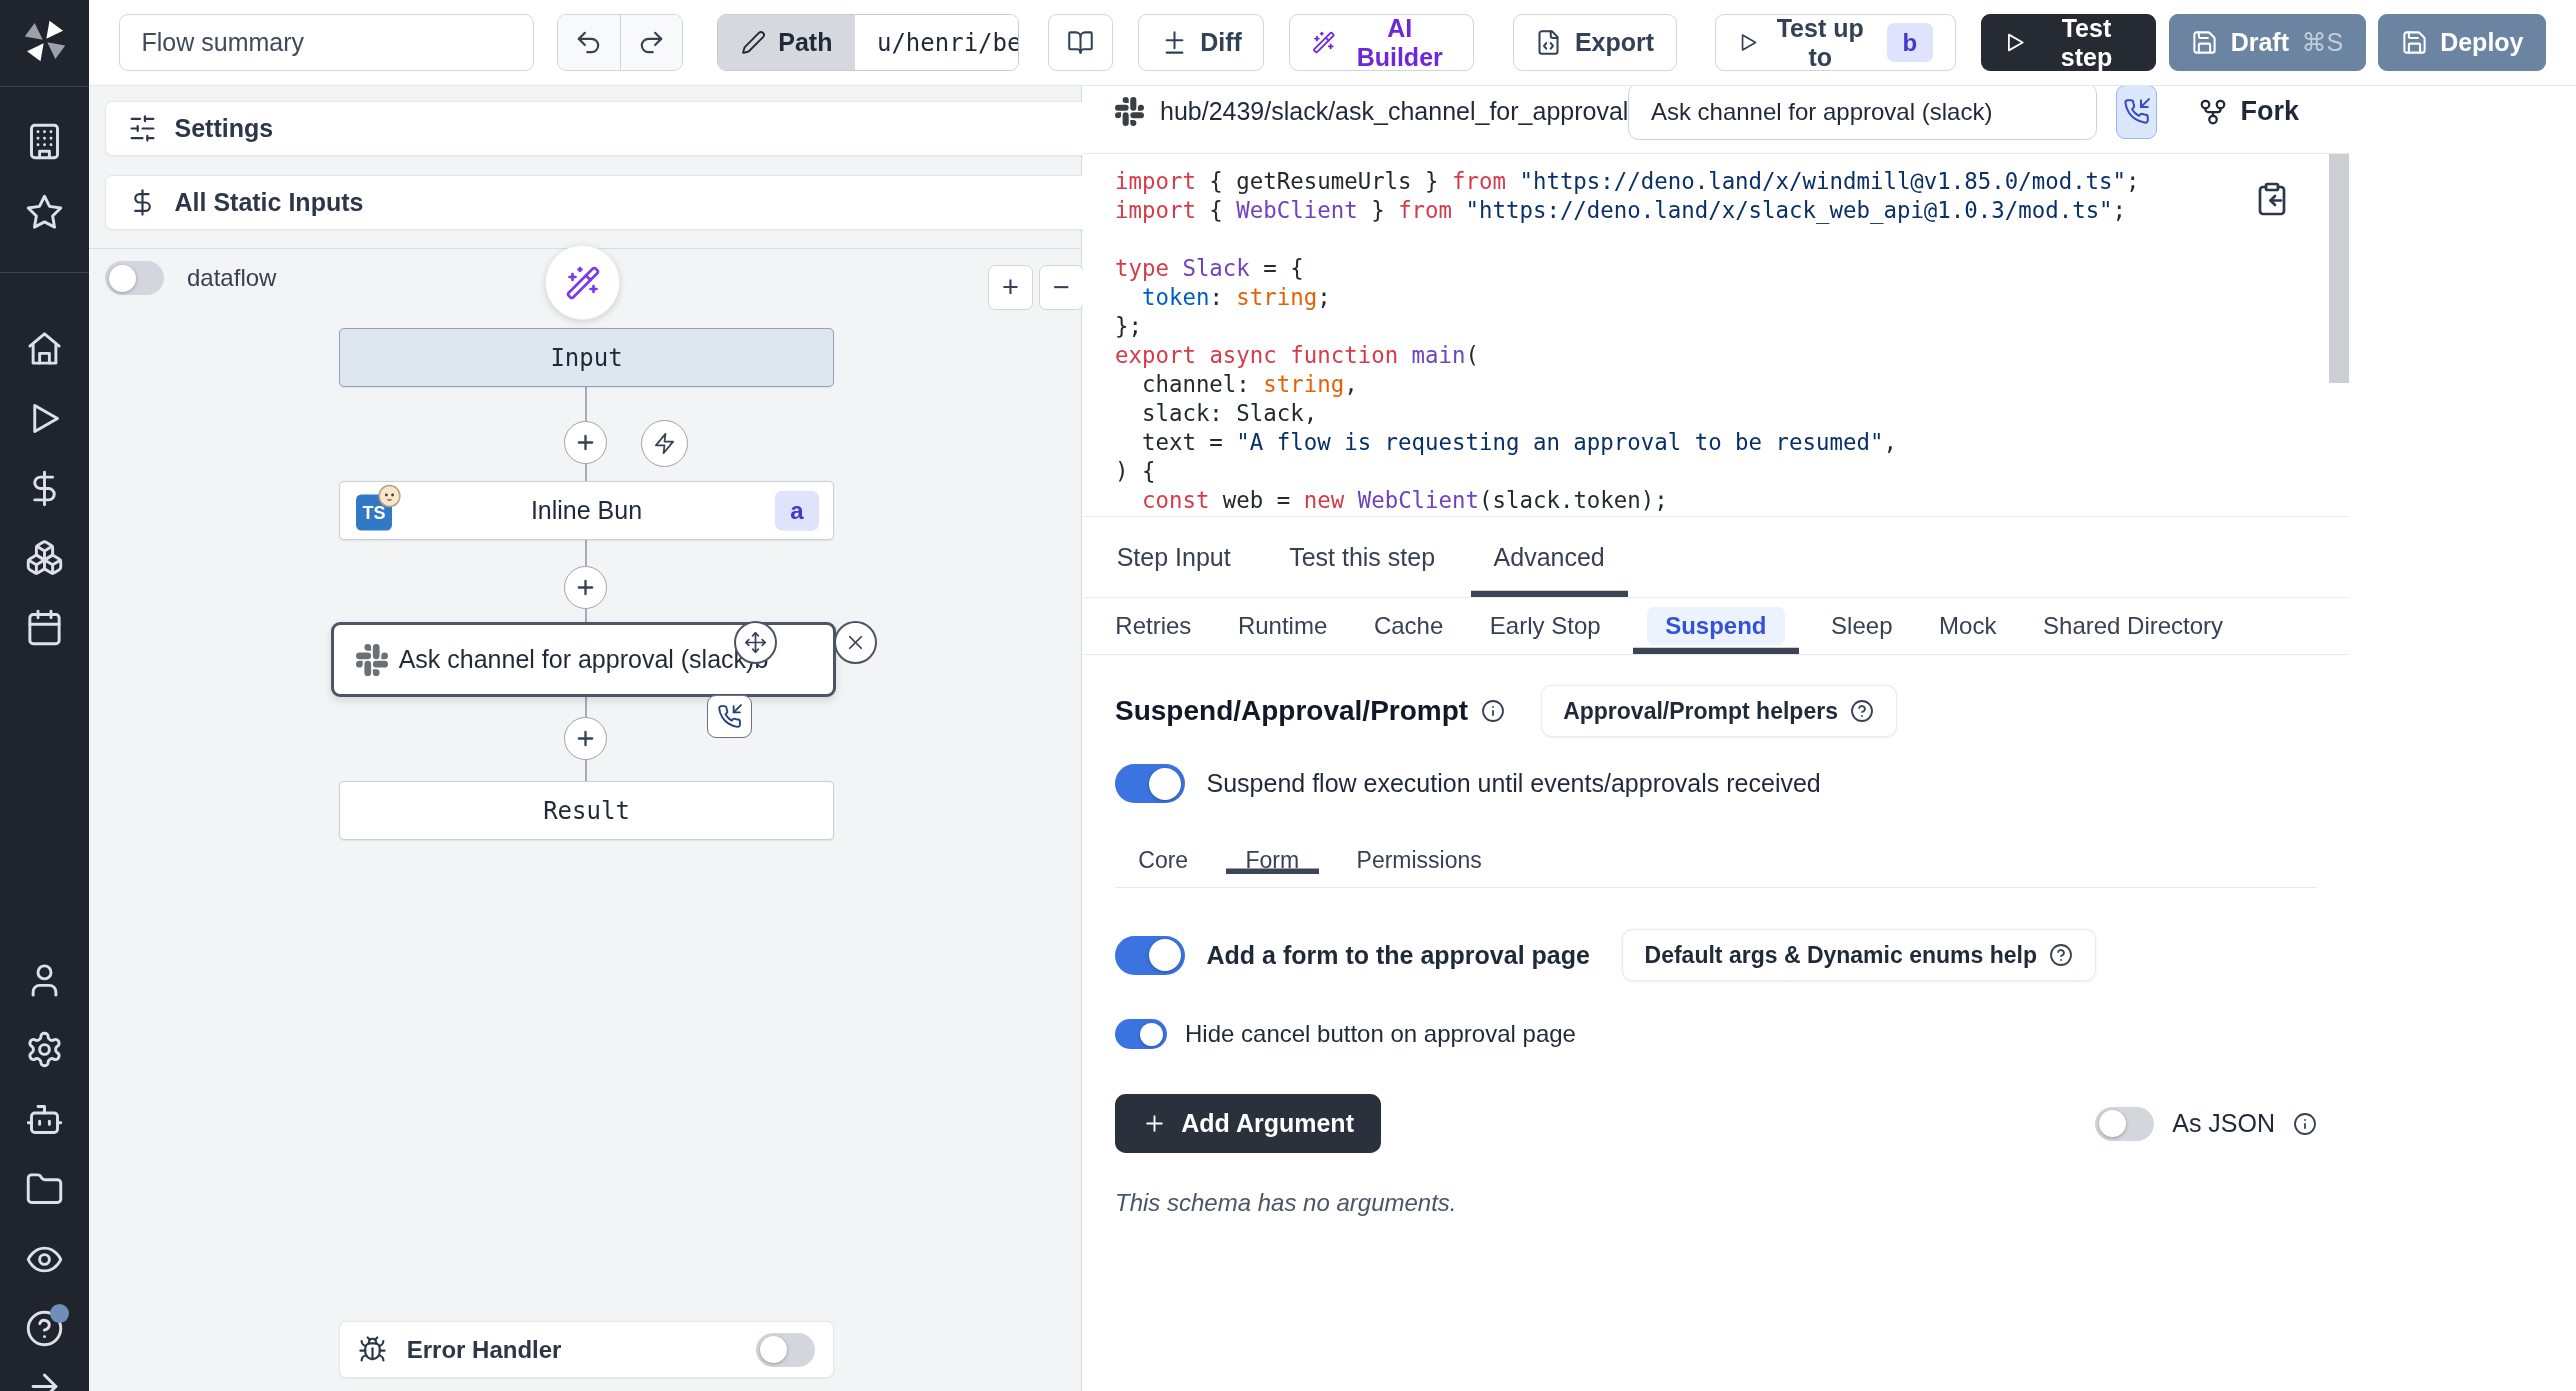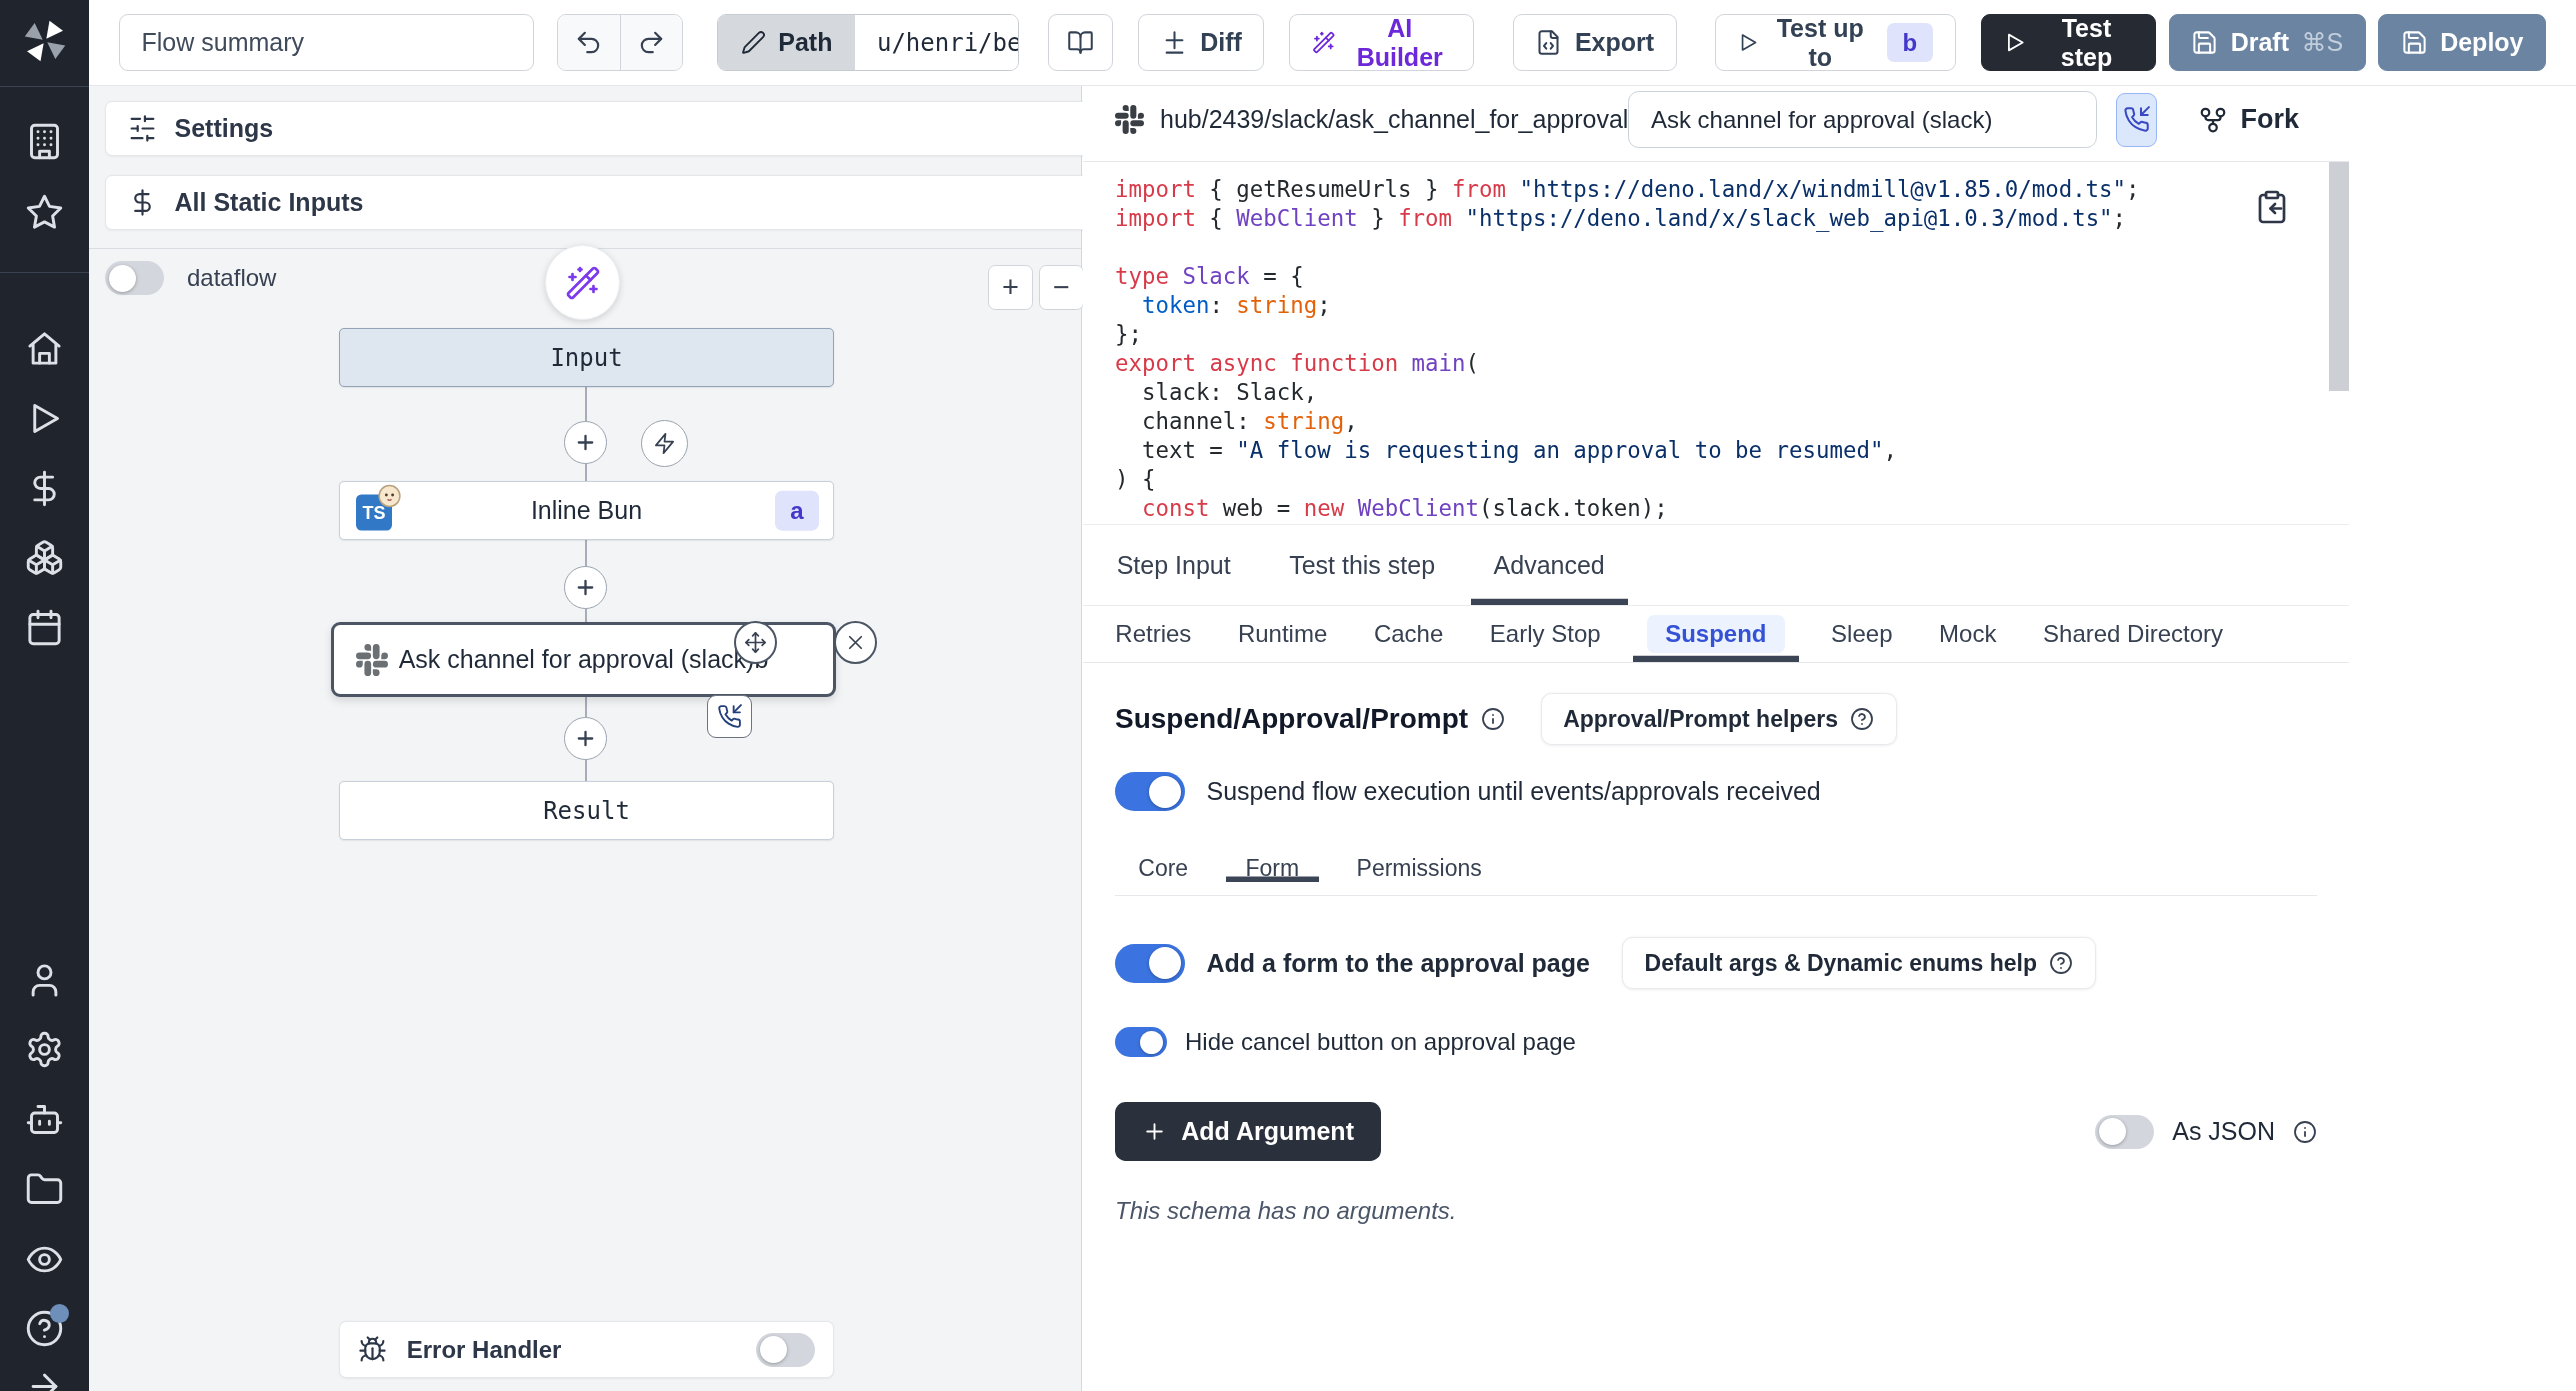--- a/index.html
+++ b/index.html
@@ -87,21 +87,21 @@
   .ctrl-circle svg { width:23px; height:23px; }
   .phone-badge { position:absolute; left:618px; top:609px; width:45px; height:43px; background:#fff; border:1.8px solid #6b7280; border-radius:9px;
     display:flex; align-items:center; justify-content:center; color:#24407c; cursor:pointer; z-index:6; }
   .phone-badge svg { width:25px; height:25px; }
   .error-card { position:absolute; left:250px; top:1235px; width:495px; height:57px; background:#fff; border:0.9px solid #e5e7eb; border-radius:7.2px;
     display:flex; align-items:center; gap:19.7px; padding:0 18px; box-shadow:0 0.9px 1.8px rgba(0,0,0,.06); }
   .error-card svg { width:29px; height:29px; color:#2d3748; }
   .error-card .lbl { font-size:24px; font-weight:700; color:#2d3748; flex:1; }
 
   
-  .step-panel { position:absolute; left:1083px; top:78px; width:1266px; height:1306px; background:#fff; }
+  .step-panel { position:absolute; left:1083px; top:70px; width:1266px; height:1306px; background:#fff; }
   .step-header { height:84px; border-bottom:0.9px solid #e5e7eb; display:flex; align-items:center; padding:0 50px 0 32px; }
   .step-header .slack-ico { width:29px; height:29px; color:#3a3f46; margin-right:16px; flex:none; }
   .step-path { font-size:25px; font-weight:500; color:#1f2937; white-space:nowrap; }
   .name-input { margin-left:auto; width:594px; height:57px; border:0.9px solid #cbd2da; border-radius:10.7px; padding:0 21.5px;
     font-size:24px; color:#1f2937; font-family:inherit; outline:none; }
   .phone-btn { margin-left:19.7px; width:52px; height:54px; background:#dbe7fb; border:1.8px solid #97b7f8; border-radius:9px;
     display:flex; align-items:center; justify-content:center; color:#3949c3; cursor:pointer; }
   .phone-btn svg { width:27px; height:27px; }
   .fork-btn { margin-left:41px; display:flex; align-items:center; gap:12.5px; background:none; border:none; font-size:27px; font-weight:700;
     color:#1f2937; cursor:pointer; font-family:inherit; }
@@ -512,22 +512,22 @@
 
   <div class="code-area">
     <div>
         <div class="code-line"><span class="tok-kw">import</span><span class="tok-pl"> { getResumeUrls } </span><span class="tok-kw">from</span><span class="tok-pl"> </span><span class="tok-str">"https://deno.land/x/windmill@v1.85.0/mod.ts"</span><span class="tok-pl">;</span></div>
         <div class="code-line"><span class="tok-kw">import</span><span class="tok-pl"> { </span><span class="tok-ty">WebClient</span><span class="tok-pl"> } </span><span class="tok-kw">from</span><span class="tok-pl"> </span><span class="tok-str">"https://deno.land/x/slack_web_api@1.0.3/mod.ts"</span><span class="tok-pl">;</span></div>
         <div class="code-line"><span class="tok-pl"></span></div>
         <div class="code-line"><span class="tok-kw">type</span><span class="tok-pl"> </span><span class="tok-ty">Slack</span><span class="tok-pl"> = {</span></div>
         <div class="code-line"><span class="tok-pl">  </span><span class="tok-pr">token</span><span class="tok-pl">: </span><span class="tok-tk">string</span><span class="tok-pl">;</span></div>
         <div class="code-line"><span class="tok-pl">};</span></div>
         <div class="code-line"><span class="tok-kw">export</span><span class="tok-pl"> </span><span class="tok-kw">async</span><span class="tok-pl"> </span><span class="tok-kw">function</span><span class="tok-pl"> </span><span class="tok-ty">main</span><span class="tok-pl">(</span></div>
+        <div class="code-line"><span class="tok-pl">  channel: </span><span class="tok-tk">string</span><span class="tok-pl">,</span></div>
         <div class="code-line"><span class="tok-pl">  slack: Slack,</span></div>
-        <div class="code-line"><span class="tok-pl">  channel: </span><span class="tok-tk">string</span><span class="tok-pl">,</span></div>
         <div class="code-line"><span class="tok-pl">  text = </span><span class="tok-str">"A flow is requesting an approval to be resumed"</span><span class="tok-pl">,</span></div>
         <div class="code-line"><span class="tok-pl">) {</span></div>
         <div class="code-line"><span class="tok-pl">  </span><span class="tok-kw">const</span><span class="tok-pl"> web = </span><span class="tok-kw">new</span><span class="tok-pl"> </span><span class="tok-ty">WebClient</span><span class="tok-pl">(slack.token);</span></div>
       </div>
     <button class="copy-btn">
       <svg class="ico" viewBox="0 0 24 24">
           <path d="M16 4h2a2 2 0 0 1 2 2v14a2 2 0 0 1-2 2H6a2 2 0 0 1-2-2V6a2 2 0 0 1 2-2h2"></path>
           <rect x="8" y="2" width="8" height="4" rx="1"></rect>
           <path d="M18 13h-7"></path>
           <path d="m14 10-3 3 3 3"></path>

